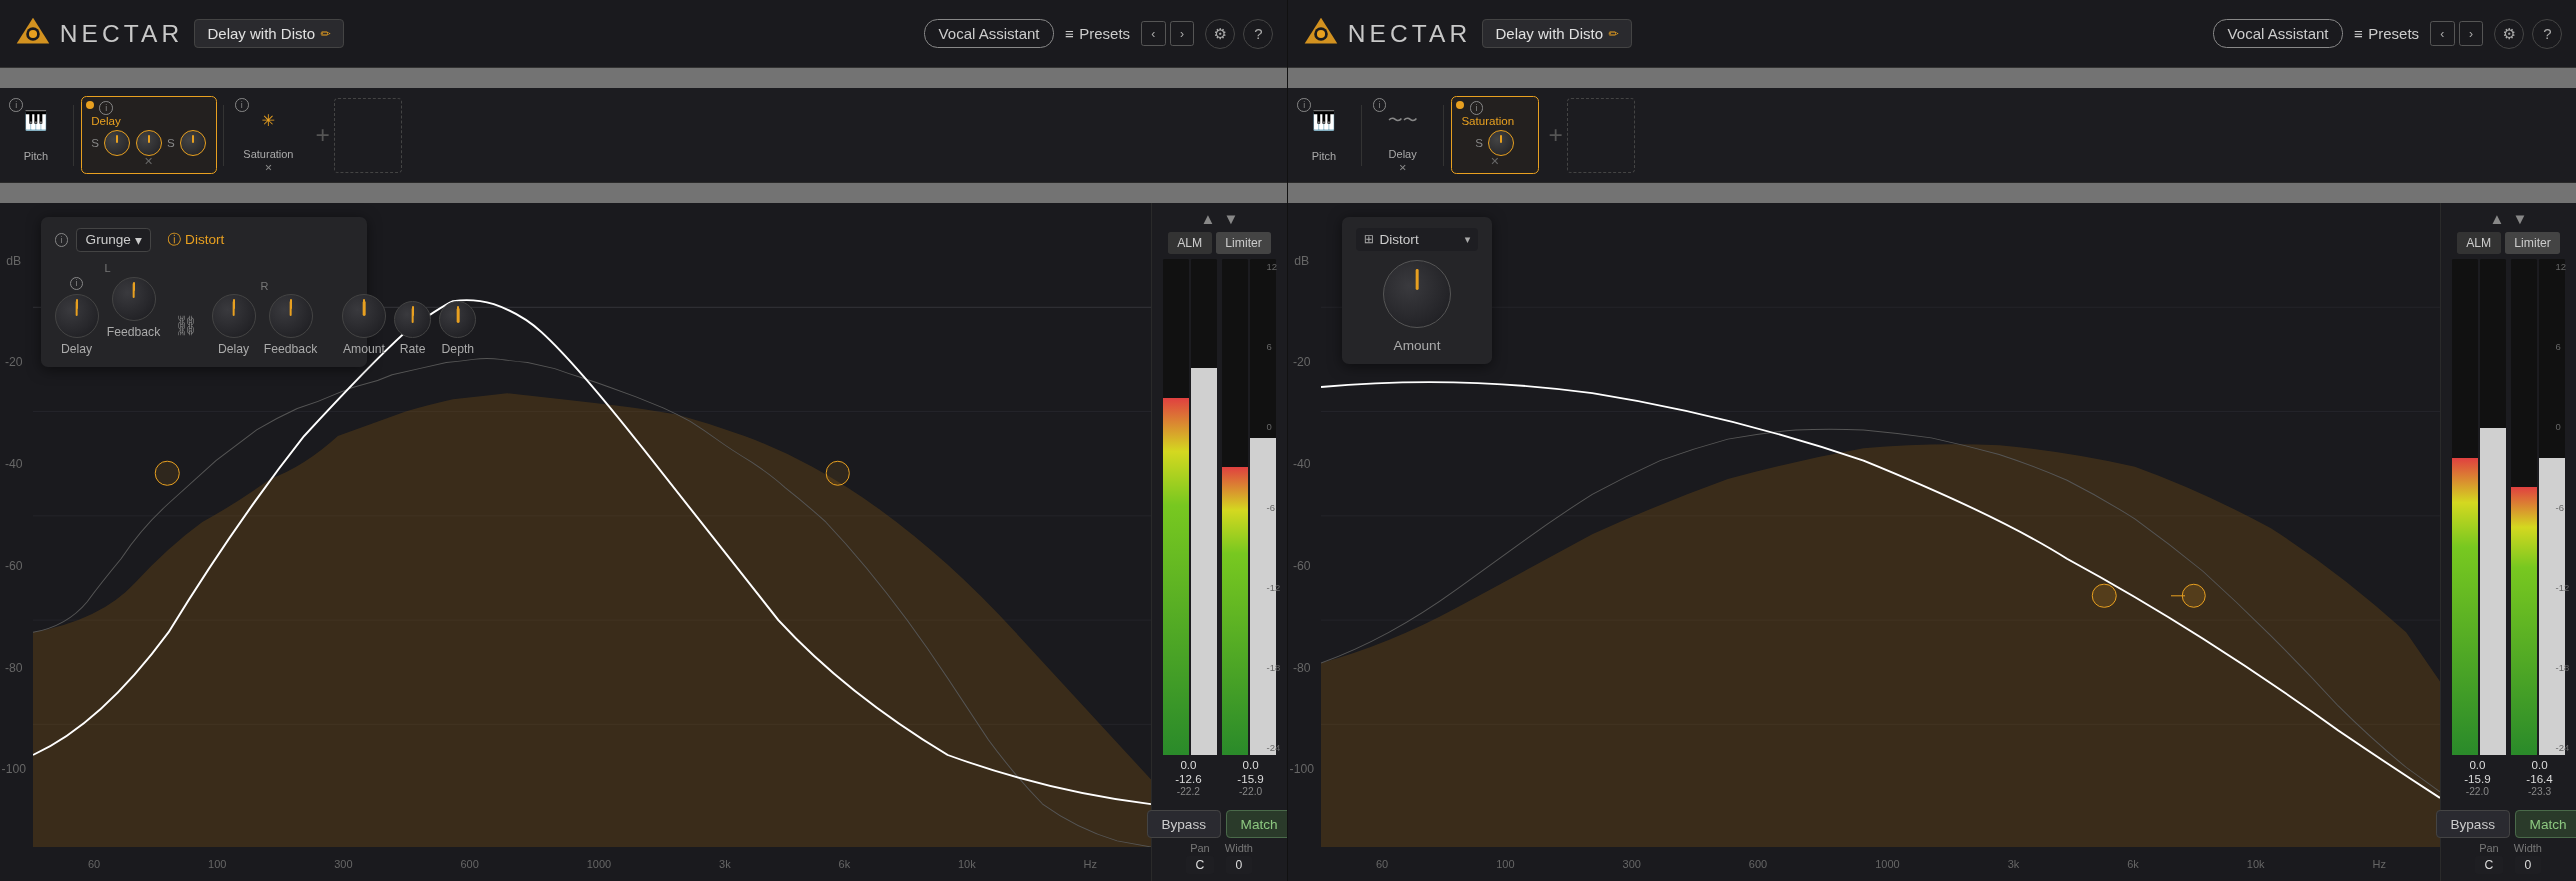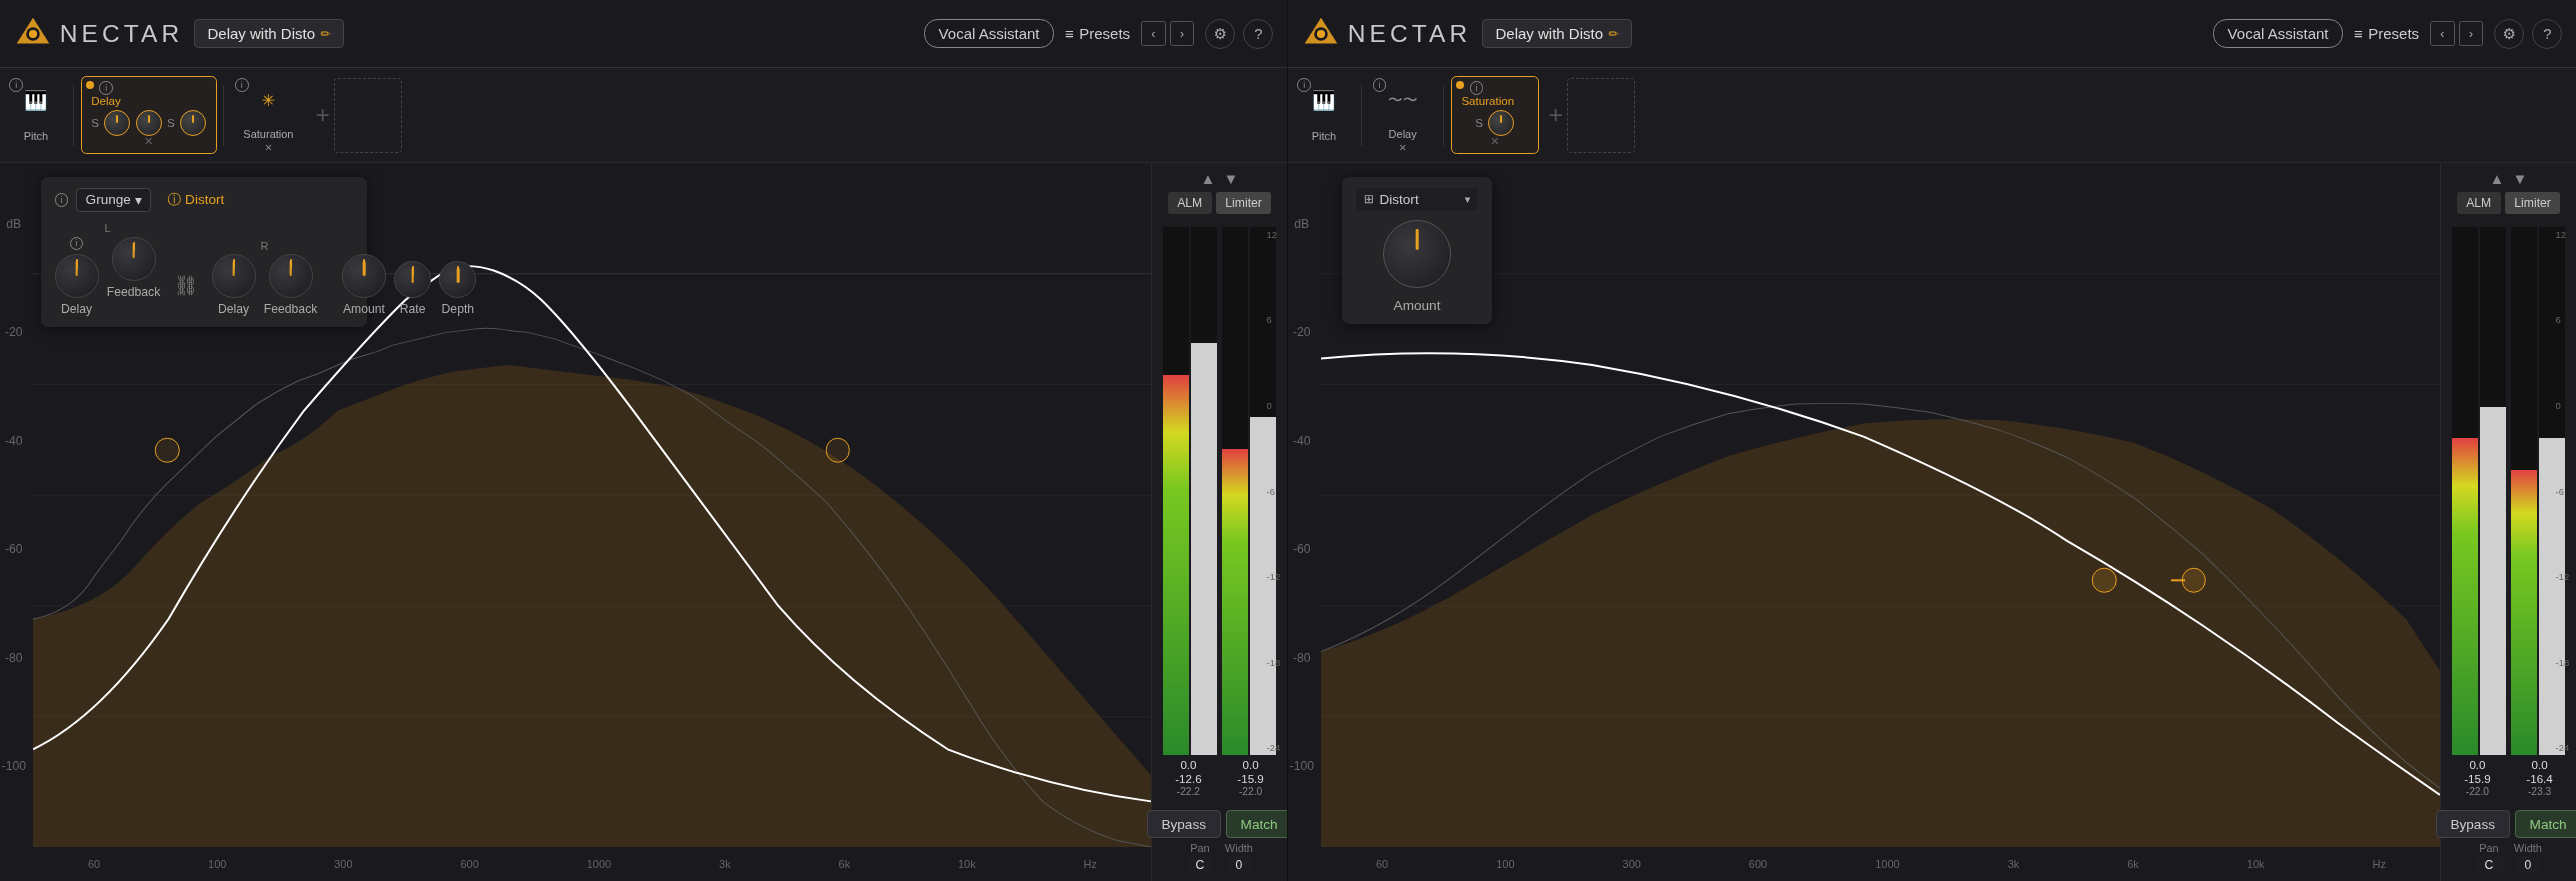--- a/index.html
+++ b/index.html
@@ -9,25 +9,26 @@
       width: 2576px;
       height: 881px;
       display: flex;
       flex-direction: row;
       overflow: hidden;
     }
 
     .plugin-instance {
       width: 1288px;
       height: 881px;
-      background: #f97316;
+      background: #737373;
       display: flex;
       flex-direction: column;
       position: relative;
       border-right: 1.4px solid #111;
+      gap: 20px;
     }
 
     
     .header {
       height: 68px;
       background: #1a1a1e;
       display: flex;
       align-items: center;
       padding: 0 13.6px;
       gap: 11px;
@@ -432,21 +433,21 @@
       background: transparent;
       border: none;
       color: #888;
       font-size: 15px;
       cursor: pointer;
     }
 
     .alm-limiter-row {
       display: flex;
       gap: 4.1px;
-      margin-bottom: 13px;
+      margin-bottom: 5px;
     }
 
     .alm-btn, .limiter-btn {
       padding: 4.1px 9.5px;
       border-radius: 2.7px;
       font-size: 12.2px;
       cursor: pointer;
       border: none;
     }
 

